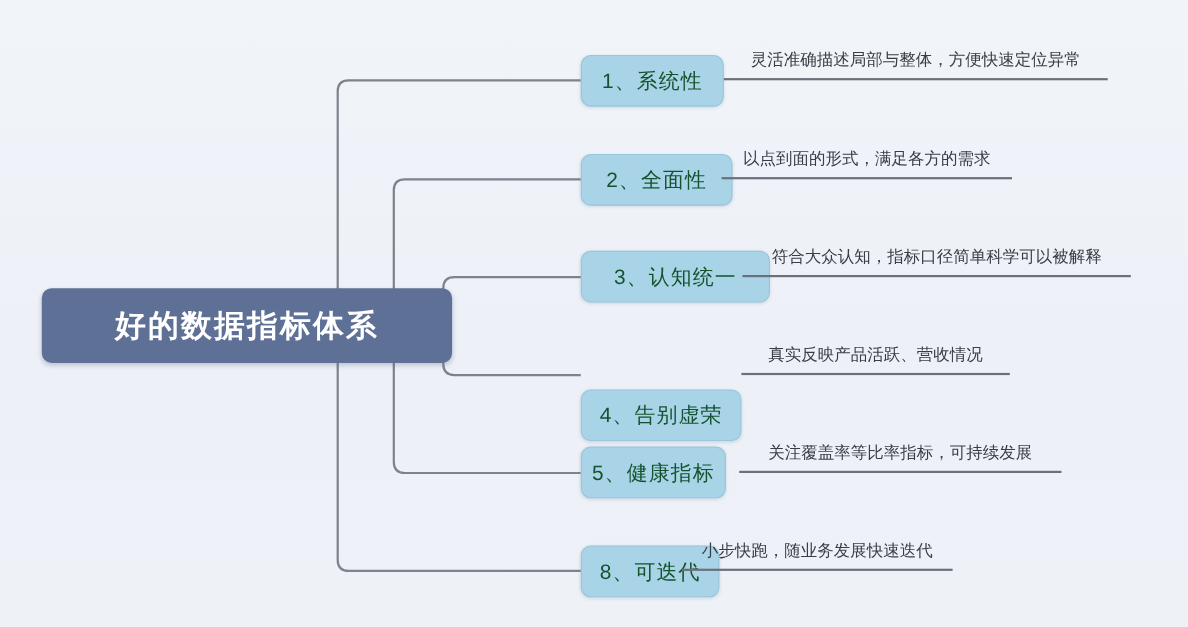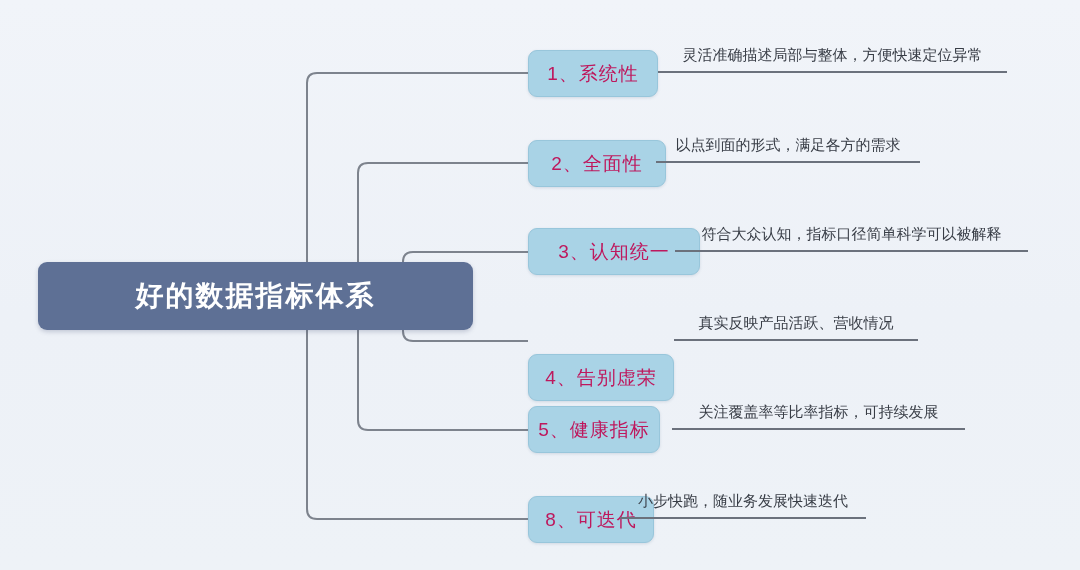--- a/index.html
+++ b/index.html
@@ -21,21 +21,21 @@
     left: 0;
     top: 0;
     width: 1080px;
     height: 570px;
     z-index: 1;
   }
   .root-node {
     position: absolute;
     left: 38px;
     top: 262px;
-    width: 435px;
+    width: 373px;
     height: 68px;
     background: #5e7095;
     border-radius: 9px;
     box-shadow: 0 2px 4px rgba(70, 85, 120, 0.25);
     display: flex;
     align-items: center;
     justify-content: center;
     z-index: 2;
   }
   .root-label {
@@ -52,21 +52,21 @@
     border: 1px solid #98c6db;
     border-radius: 9px;
     box-shadow: 0 1px 3px rgba(90, 120, 150, 0.20);
     display: flex;
     align-items: center;
     justify-content: center;
     box-sizing: border-box;
     z-index: 2;
   }
   .topic-label {
-    color: #be185d;
+    color: #14532d;
     font-size: 19px;
     letter-spacing: 1px;
     white-space: nowrap;
   }
   .desc {
     position: absolute;
     border-bottom: 2px solid #6b717c;
     padding-bottom: 6px;
     height: 20px;
     line-height: 20px;

